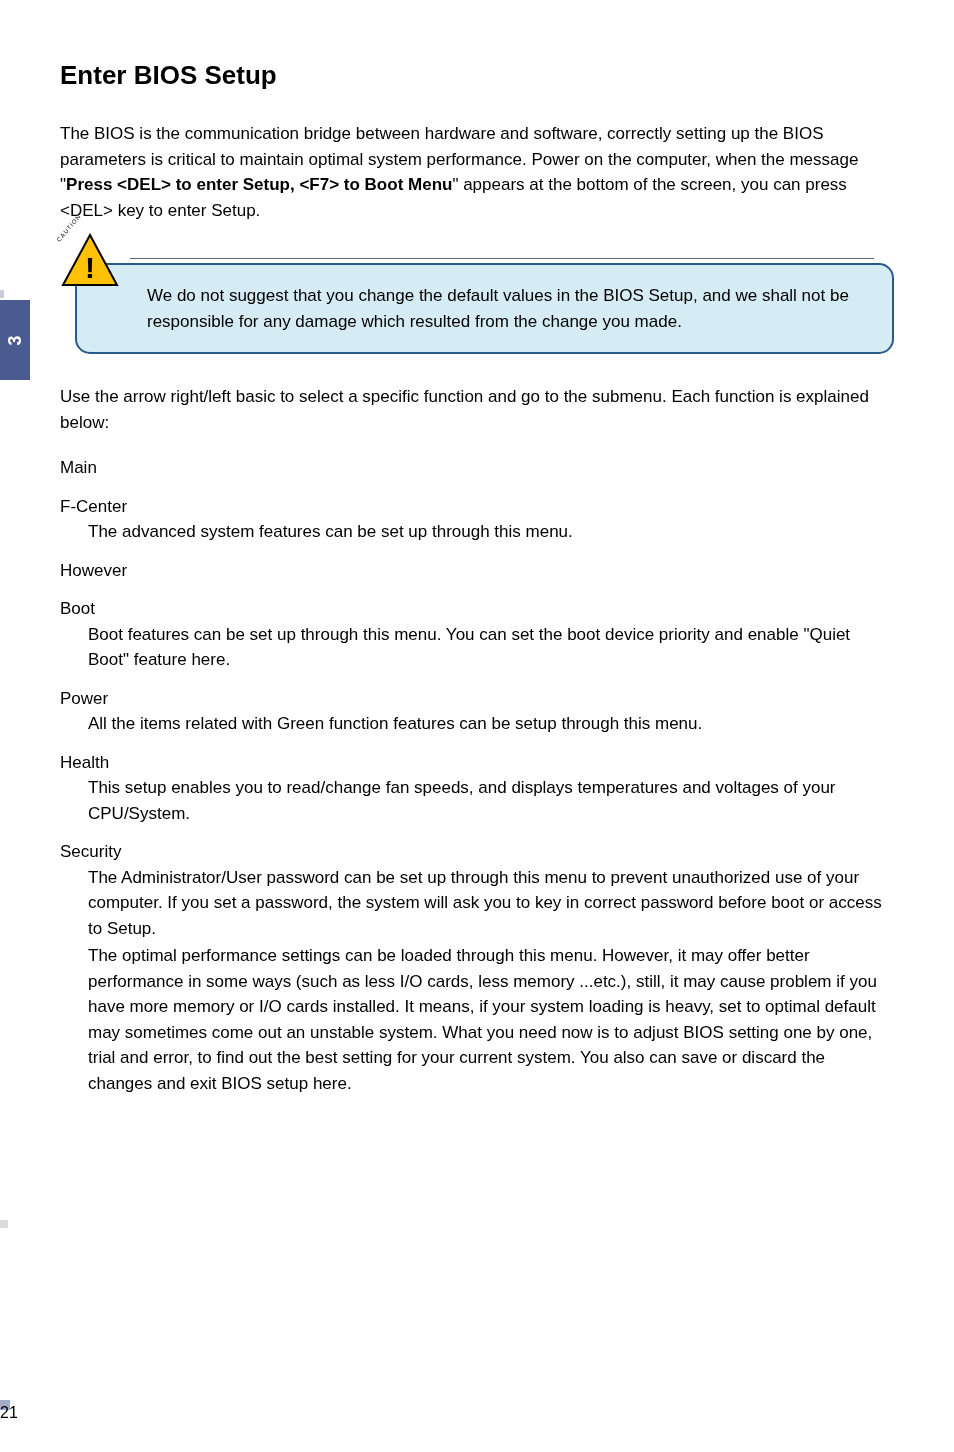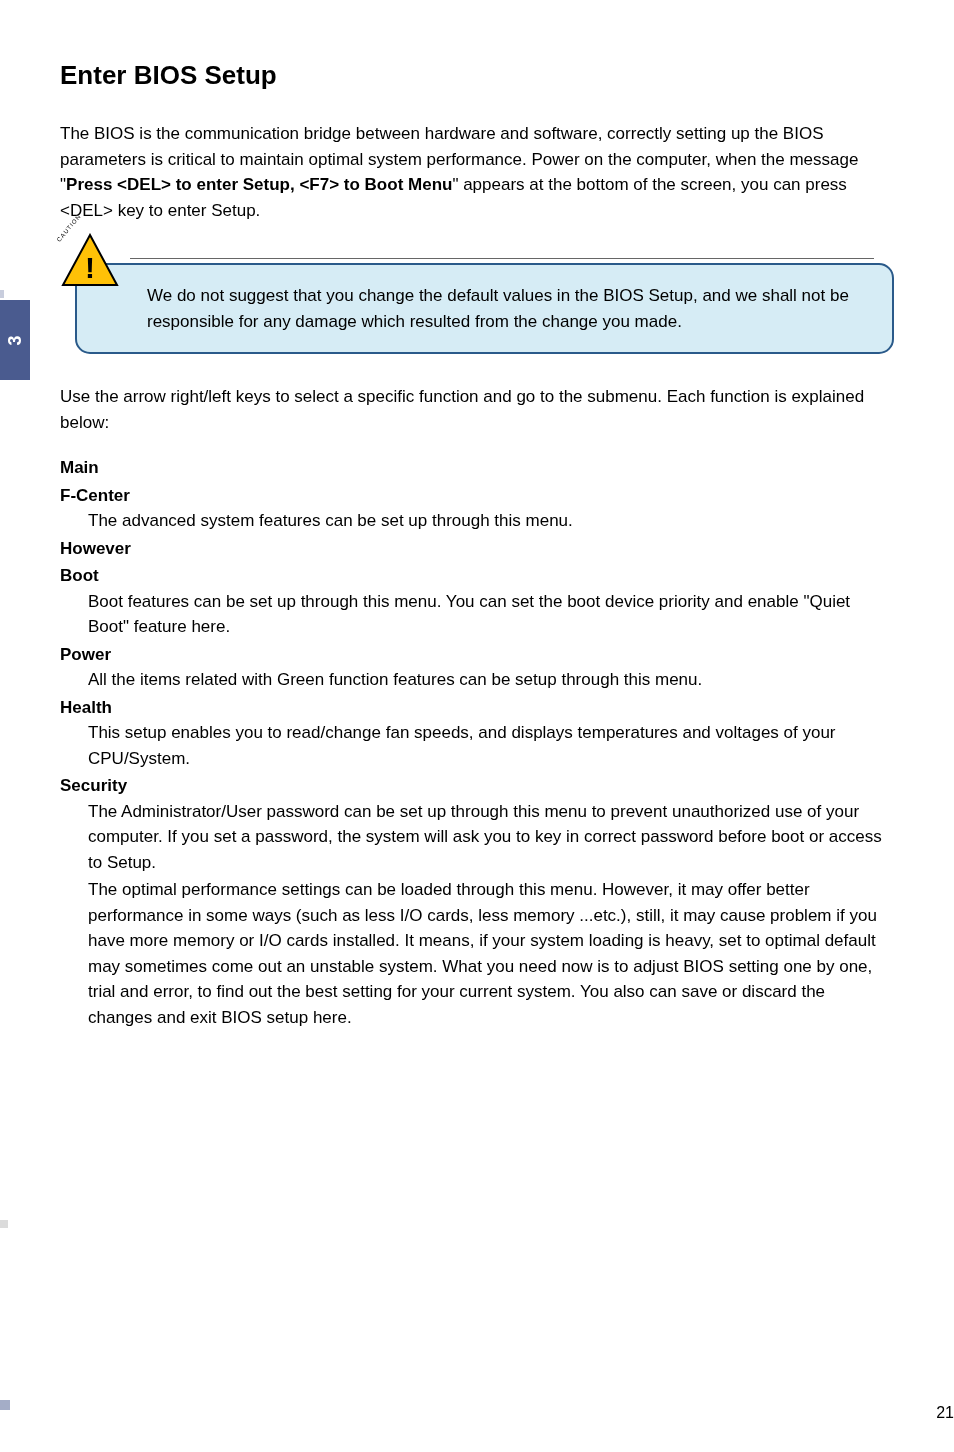--- a/index.html
+++ b/index.html
@@ -86,33 +86,33 @@
     .post-caution {
       font-size: 17px;
       line-height: 1.5;
       margin-bottom: 20px;
     }
     .menu-section {
       font-size: 17px;
       line-height: 1.5;
     }
     .menu-title {
-      font-weight: bold;
-      margin-top: 2px;
+      font-weight: normal;
+      margin-top: 13px;
     }
     .menu-desc {
       padding-left: 28px;
       margin-bottom: 2px;
     }
     .page-number {
       position: absolute;
       bottom: 30px;
       left: 0;
       right: 0;
-      text-align: right;
+      text-align: left;
       font-size: 16px;
     }
     .bold {
       font-weight: bold;
       text-align: center;
     }
     .edge-mark-1 {
       position: absolute;
       left: 0;
       top: 1220px;
@@ -165,21 +165,21 @@
         <text x="30" y="45" font-size="30" font-weight="bold" text-anchor="middle" fill="#000">!</text>
       </svg>
       <div class="caution-text-label">CAUTION</div>
     </div>
     <div class="caution-hr"></div>
     <div class="caution-body">
       <span>We do not suggest that you change the default values in the BIOS Setup, and we shall not be responsible for any damage which resulted from the change you made.</span>
     </div>
   </div>
 
-  <p class="post-caution">Use the arrow right/left keys to select a specific function and go to the submenu. Each function is explained below:</p>
+  <p class="post-caution">Use the arrow right/left basic to select a specific function and go to the submenu. Each function is explained below:</p>
 
   <div class="menu-section">
     <div class="menu-title">Main</div>
 
     <div class="menu-title">F-Center</div>
     <div class="menu-desc">The advanced system features can be set up through this menu.</div>
 
     <div class="menu-title">However</div>
 
     <div class="menu-title">Boot</div>

